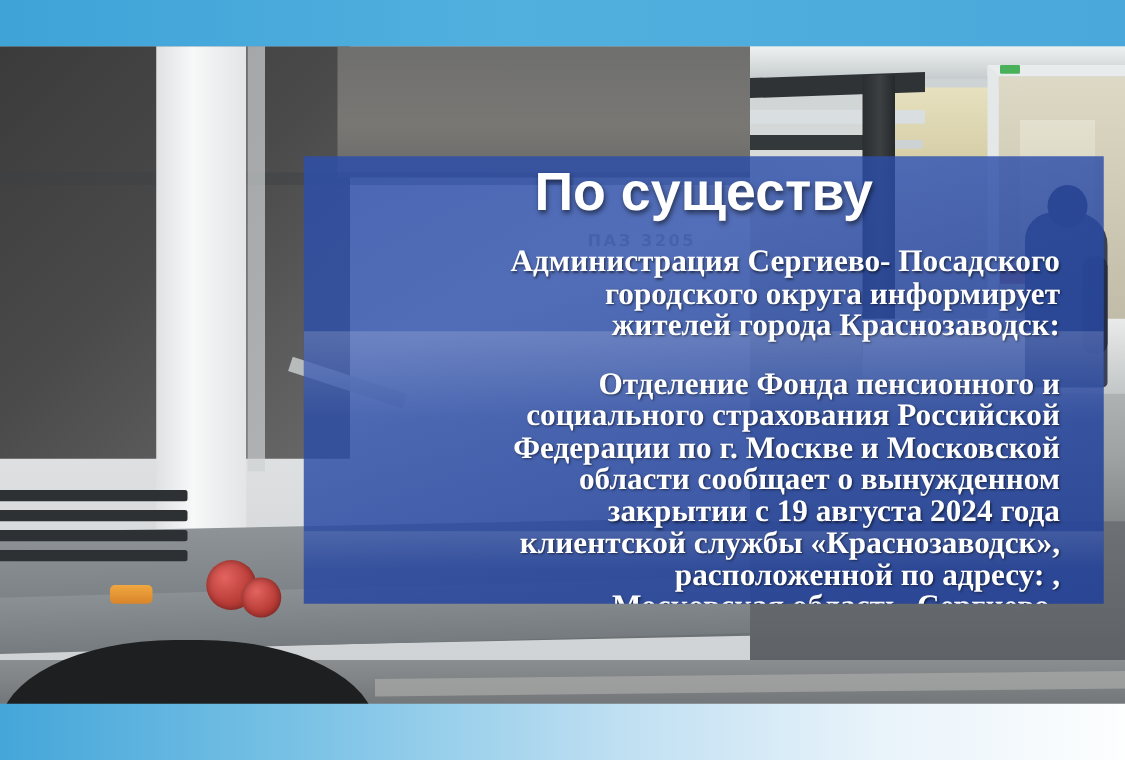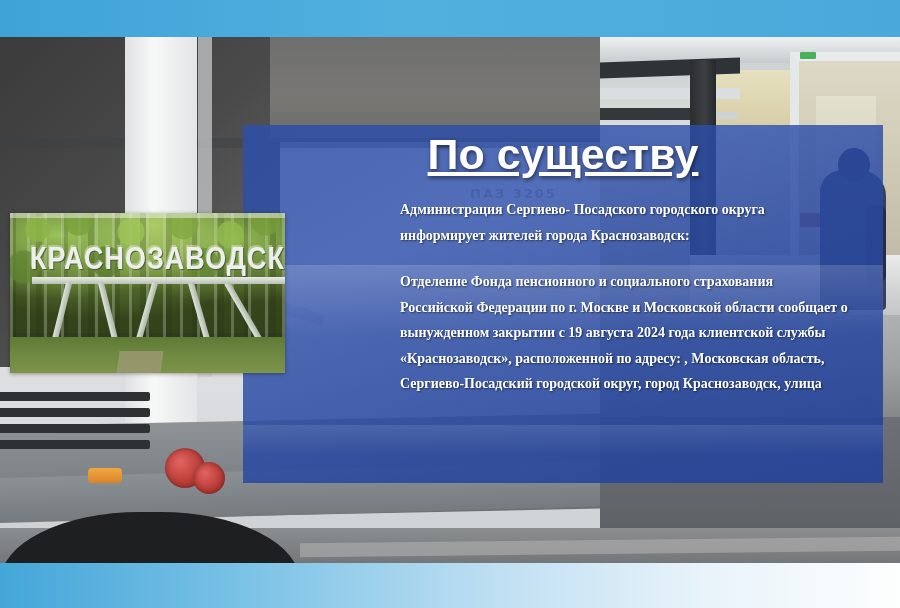--- a/index.html
+++ b/index.html
@@ -325,33 +325,33 @@
     position: absolute;
     left: 0; top: 4px;
     width: 640px;
     text-align: center;
     font-family: "Liberation Sans", sans-serif;
     font-weight: 700;
     font-size: 43px;
     line-height: 50px;
     color: #ffffff;
     text-shadow: 1px 2px 4px rgba(0,0,0,.55);
-    text-decoration: underline;
   }
 
   .panel-body {
     position: absolute;
     left: 157px; top: 72px;
     width: 448px;
     font-family: "Liberation Serif", serif;
     font-weight: 700;
-    font-size: 14px;
+    font-size: 25px;
     line-height: 25.5px;
     color: #ffffff;
     text-shadow: 1px 1px 2px rgba(0,0,0,.55);
+    text-align: right;
   }
   .panel-body p {
     margin: 0 0 21px 0;
   }
   .panel-body p:last-child { margin-bottom: 0; }
 
   
   .inset-photo {
     position: absolute;
     left: 10px; top: 213px;
@@ -513,35 +513,14 @@
     <div class="panel-sheen2"></div>
 
     <div class="panel-title">По существу</div>
 
     <div class="panel-body">
       <p>Администрация Сергиево- Посадского городского округа информирует жителей города Краснозаводск:</p>
       <p>Отделение Фонда пенсионного и социального страхования Российской Федерации по г. Москве и Московской области сообщает о вынужденном закрытии с 19 августа 2024 года клиентской службы «Краснозаводск», расположенной по адресу: , Московская область, Сергиево-Посадский городской округ, город Краснозаводск, улица</p>
     </div>
   </div>
 
-  <div class="inset-photo">
-    <div class="inset-sky"></div>
-    <div class="inset-trees"></div>
-    <div class="inset-foliage"></div>
-    <div class="inset-strip-top"></div>
-
-    <div class="sign-letters">КРАСНОЗАВОДСК</div>
-    <div class="sign-beam"></div>
-
-    <div class="leg" style="left:56px;  top:70px; height:72px; transform:rotate(14deg);"></div>
-    <div class="leg" style="left:88px;  top:70px; height:72px; transform:rotate(-14deg);"></div>
-    <div class="leg" style="left:142px; top:70px; height:72px; transform:rotate(16deg);"></div>
-    <div class="leg" style="left:178px; top:70px; height:72px; transform:rotate(-16deg);"></div>
-    <div class="leg" style="left:214px; top:70px; height:66px; transform:rotate(-30deg);"></div>
-
-    <div class="base" style="left:62px;  top:136px;"></div>
-    <div class="base" style="left:152px; top:136px;"></div>
-
-    <div class="inset-grass"></div>
-    <div class="inset-path"></div>
-  </div>
 
 </div>
 
 </body></html>

